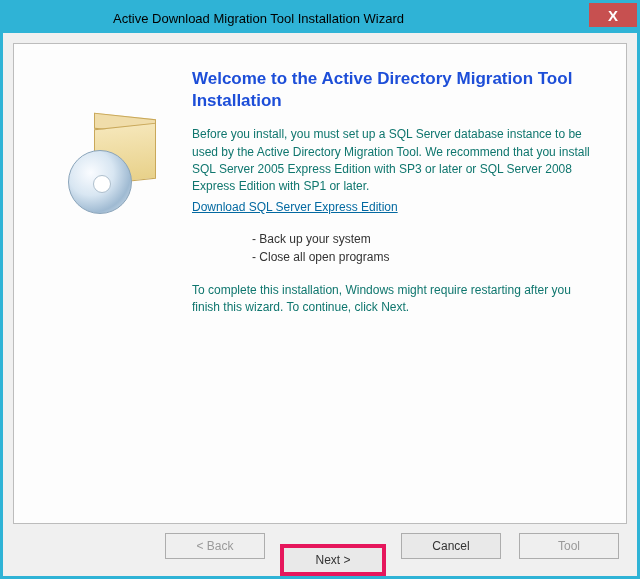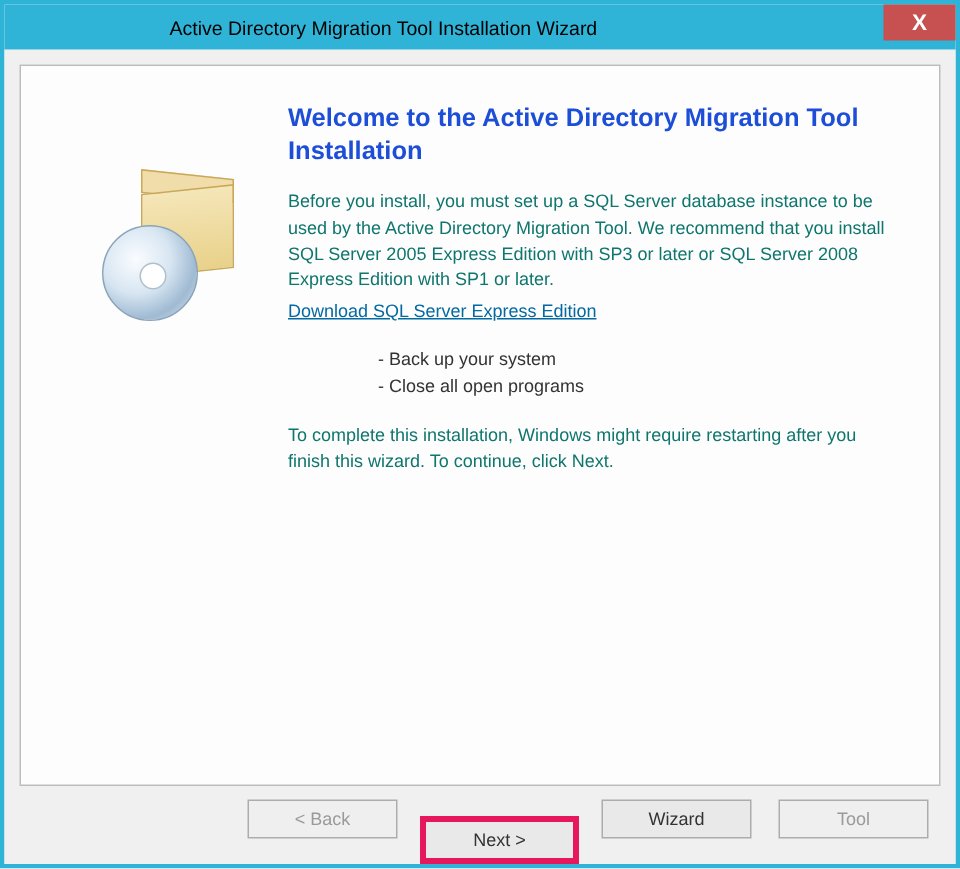--- a/index.html
+++ b/index.html
@@ -165,21 +165,21 @@
     border-radius: 50%;
     background: #fff;
     border: 1px solid #aebfcd;
   }
 </style>
 </head>
 <body>
 
 <div class="window">
   <div class="titlebar">
-    <span class="titlebar-title">Active Directory Migration Tool Installation Wizard</span>
+    <span class="titlebar-title">Active Download Migration Tool Installation Wizard</span>
     <div class="close-btn">
       <span>X</span>
     </div>
   </div>
 
   <div class="client">
     <div class="content-panel">
       <div class="left-col">
         <div class="install-icon">
           <div class="box-top"></div>
@@ -195,17 +195,17 @@
           <div>- Back up your system</div>
           <div>- Close all open programs</div>
         </div>
         <p class="para">To complete this installation, Windows might require restarting after you finish this wizard. To continue, click Next.</p>
       </div>
     </div>
 
     <div class="button-row">
       <button class="btn" disabled="">&lt; Back</button>
       <button class="btn highlight">Next &gt;</button>
-      <button class="btn">Wizard</button>
+      <button class="btn">Cancel</button>
       <button class="btn" disabled="">Tool</button>
     </div>
   </div>
 </div>
 
 </body></html>

